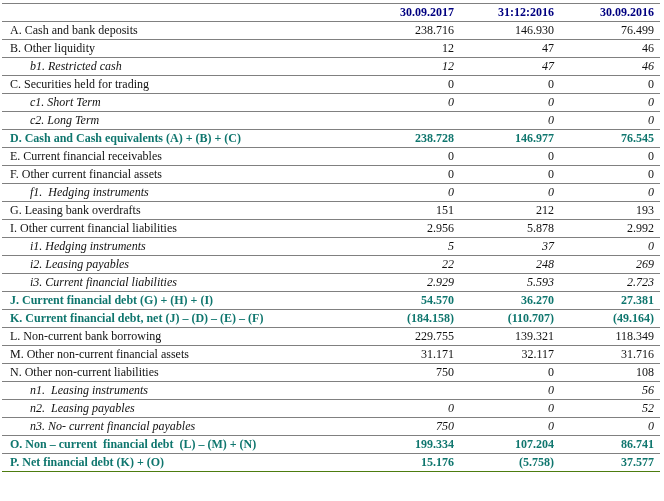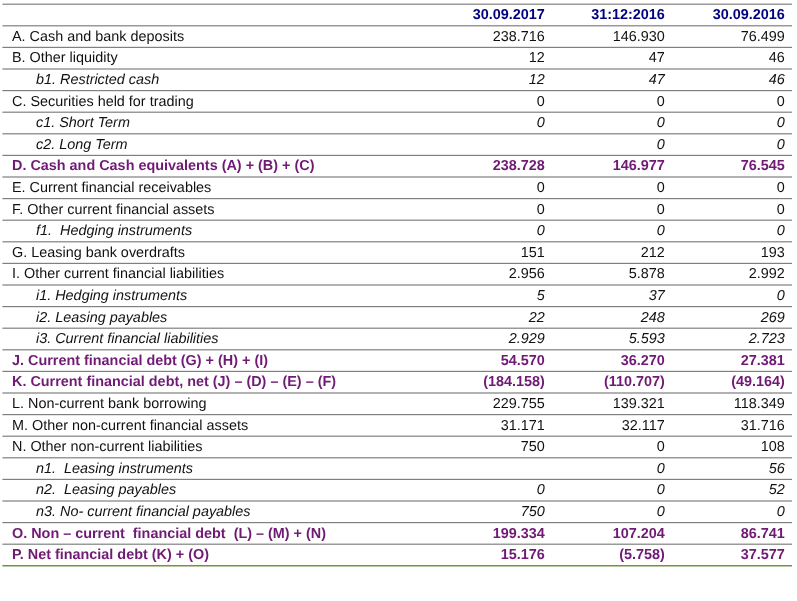--- a/index.html
+++ b/index.html
@@ -8,20 +8,21 @@
     background: #ffffff;
   }
   body {
     width: 664px;
     height: 501px;
     font-family: "Liberation Sans", sans-serif;
     overflow: hidden;
   }
   .table-wrap {
     padding: 3px 0 0 2px;
+    font-family: Liberation Serif, serif;
   }
   table.fin-table {
     border-collapse: collapse;
     table-layout: fixed;
     width: 658px;
   }
   col.c-label { width: 358px; }
   col.c-val   { width: 100px; }
 
   tr { height: 18px; }
@@ -52,21 +53,21 @@
   td.val { text-align: right; }
   td.label { text-align: left; }
 
   tr.sub td {
     font-style: italic;
   }
   tr.sub td.label {
     padding-left: 28px;
   }
   tr.total td {
-    color: #701a75;
+    color: #0f766e;
     font-weight: bold;
   }
 </style>
 </head>
 <body>
 
 <div class="table-wrap">
   <table class="fin-table">
     <colgroup>
       <col class="c-label">

